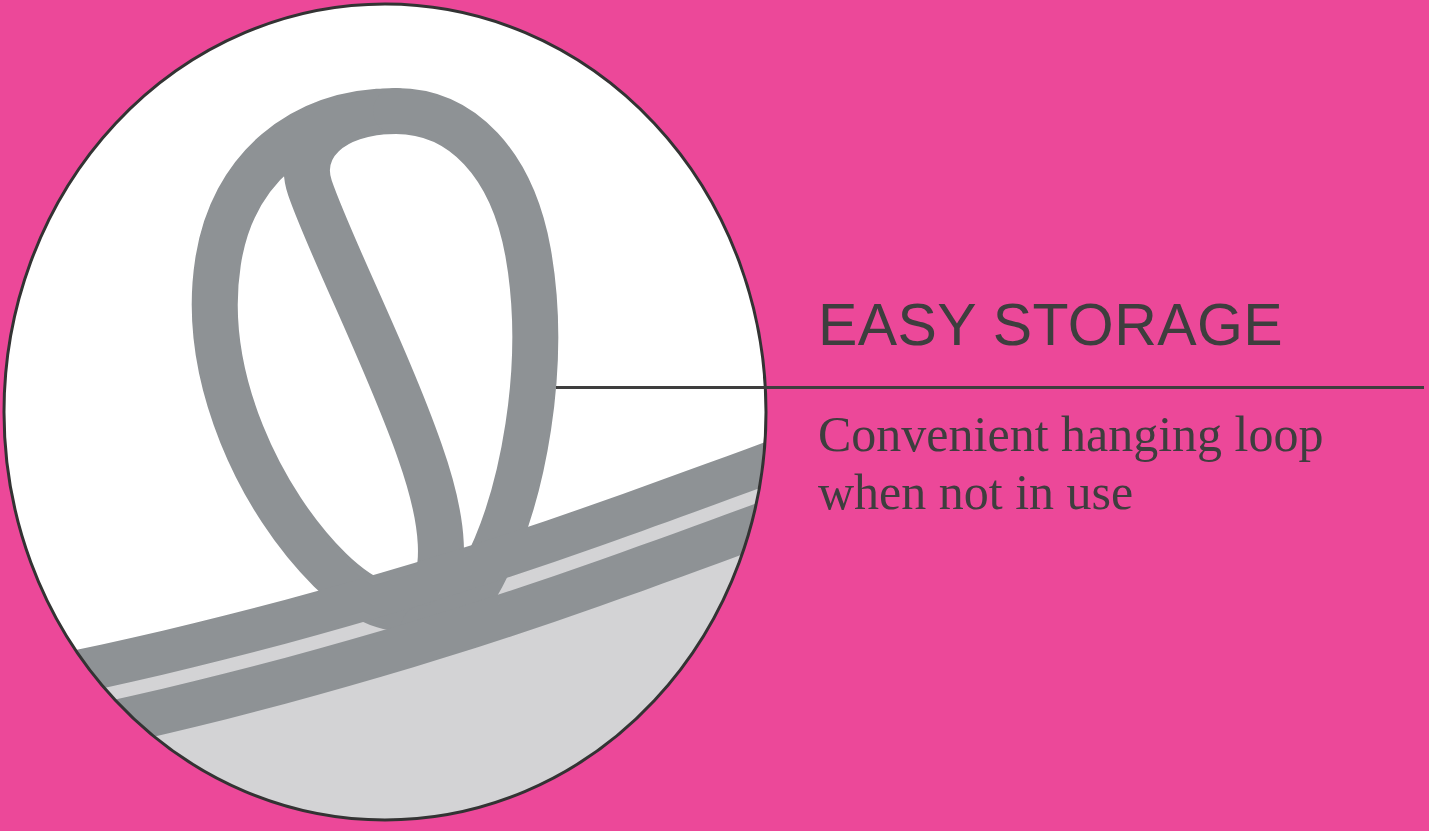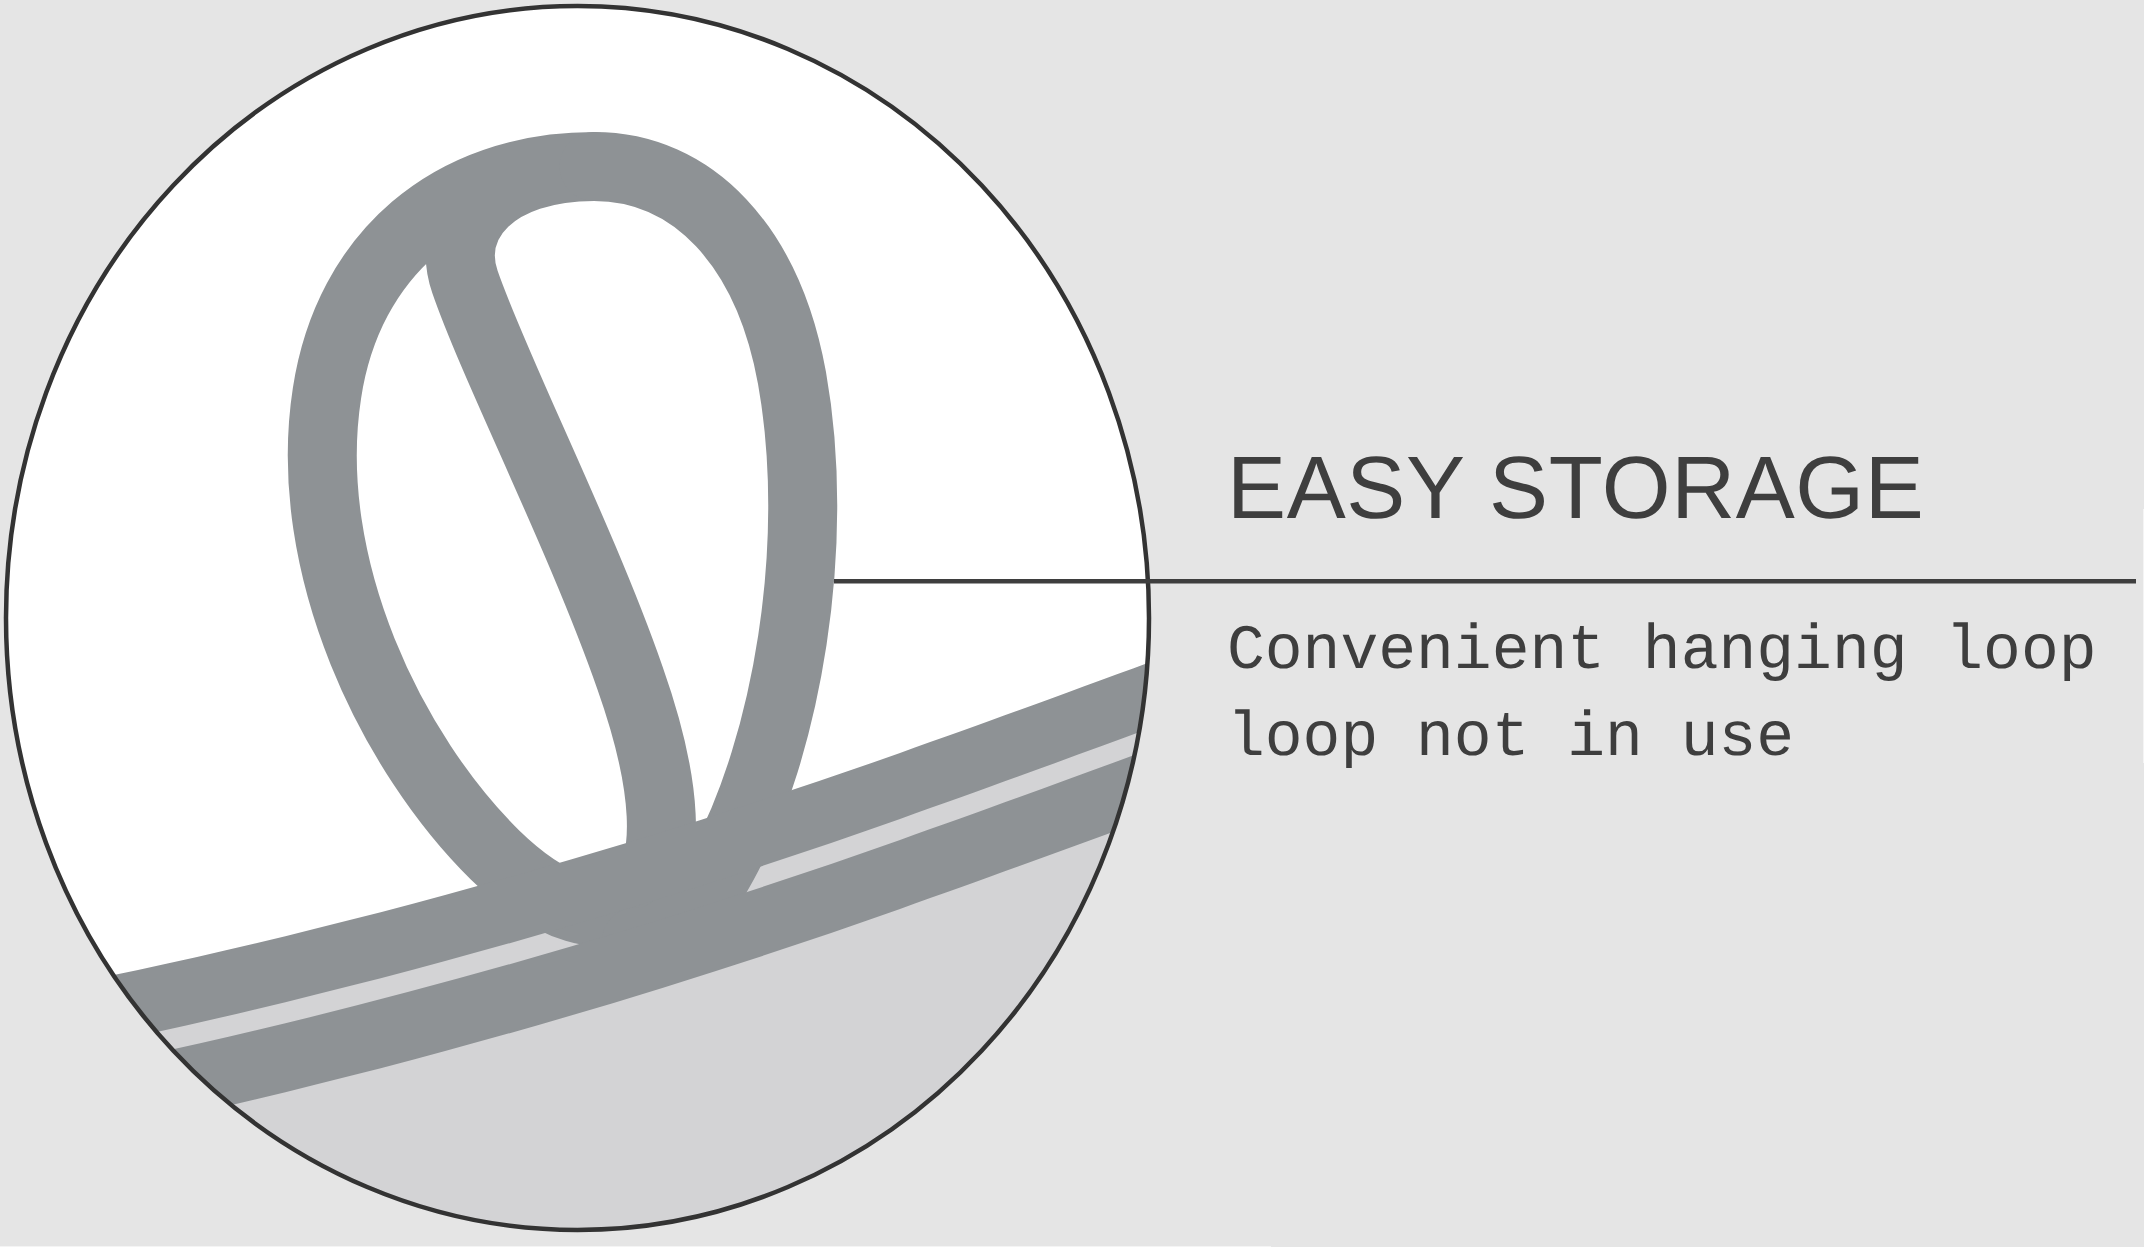--- a/index.html
+++ b/index.html
@@ -8,21 +8,21 @@
     padding: 0;
     background: #ffffff;
   }
   body {
     font-family: "Liberation Sans", sans-serif;
   }
   #page {
     position: relative;
     width: 1429px;
     height: 831px;
-    background: #e5e5e5;
+    background: #ec4899;
     overflow: hidden;
   }
   
   #illustration {
     position: absolute;
     left: 0;
     top: 0;
     width: 790px;
     height: 831px;
   }
@@ -43,22 +43,22 @@
     font-size: 59px;
     font-weight: 400;
     letter-spacing: 0.4px;
     line-height: 1.0;
     color: #3e3e3e;
     margin: 0;
     padding: 0 0 22px 0;
     white-space: nowrap;
   }
   #feature-description {
-    font-family: Liberation Mono, monospace;
-    font-size: 42px;
+    font-family: Liberation Serif, serif;
+    font-size: 50px;
     font-weight: 400;
     line-height: 58px;
     color: #3e3e3e;
     margin: 0;
     padding: 28px 0 0 0;
   }
   #feature-description .desc-line {
     display: block;
     white-space: nowrap;
   }
@@ -117,17 +117,17 @@
       <ellipse cx="385" cy="412" rx="381" ry="408" fill="none" stroke="#333333" stroke-width="3"></ellipse>
     </svg>
   </div>
 
   <div id="leader-rule"></div>
 
   <div id="text-block">
     <h1 id="feature-title">EASY STORAGE</h1>
     <p id="feature-description">
       <span class="desc-line">Convenient hanging loop</span>
-      <span class="desc-line">loop not in use</span>
+      <span class="desc-line">when not in use</span>
     </p>
   </div>
 
 </div>
 
 </body></html>

